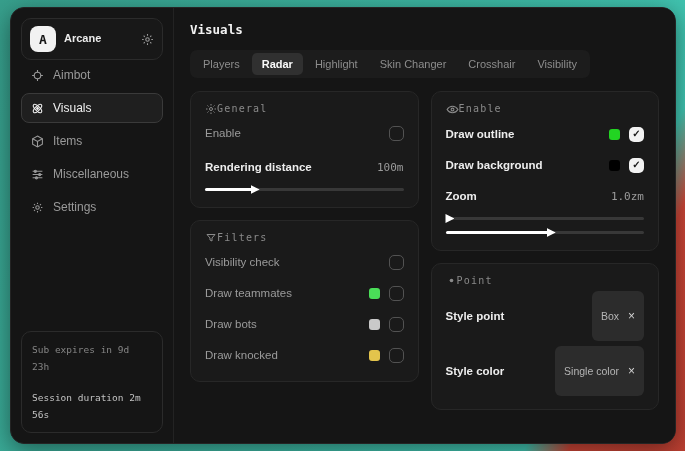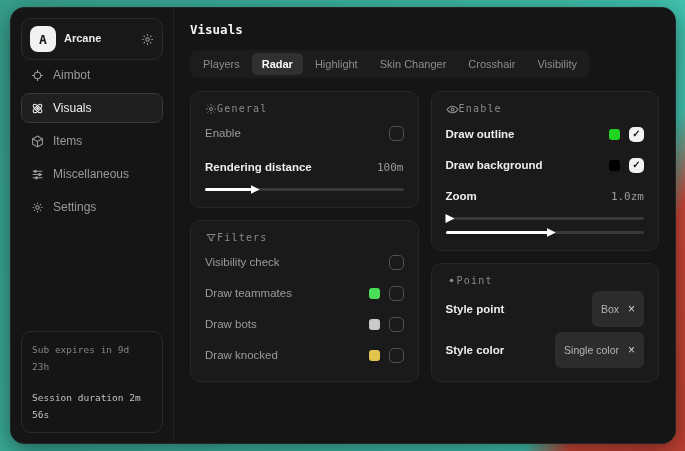--- a/index.html
+++ b/index.html
@@ -81,21 +81,21 @@
   .swatch { width:11px; height:11px; border-radius:3px; margin-right:9px; cursor:pointer; flex:0 0 11px; }
   .slider { position:relative; height:10px; margin-top:4px; cursor:pointer; }
   .slider .track { position:absolute; left:0; right:0; top:4px; height:3px; background:#383838; border-radius:2px; }
   .slider .fill  { position:absolute; left:0; top:4px; height:3px; background:#ffffff; border-radius:2px; }
   .slider .thumb {
     position:absolute; top:1px; width:9px; height:9px; background:#ffffff;
     clip-path:polygon(0 0,100% 50%,0 100%); margin-left:-2px;
   }
   .chip {
     display:flex; align-items:center; gap:9px; background:#2c2c2c;
-    border-radius:6px; padding:12px 9px; cursor:pointer;
+    border-radius:6px; padding:19px 9px; cursor:pointer;
   }
   .chip .chip-lbl { font-size:10.5px; color:#b5b5b5; }
   .chip .chip-x { font-size:12px; color:#d2d2d2; line-height:1; cursor:pointer; }
   svg { display:block; }
 </style>
 </head>
 <body>
 
 <div class="window">
 

